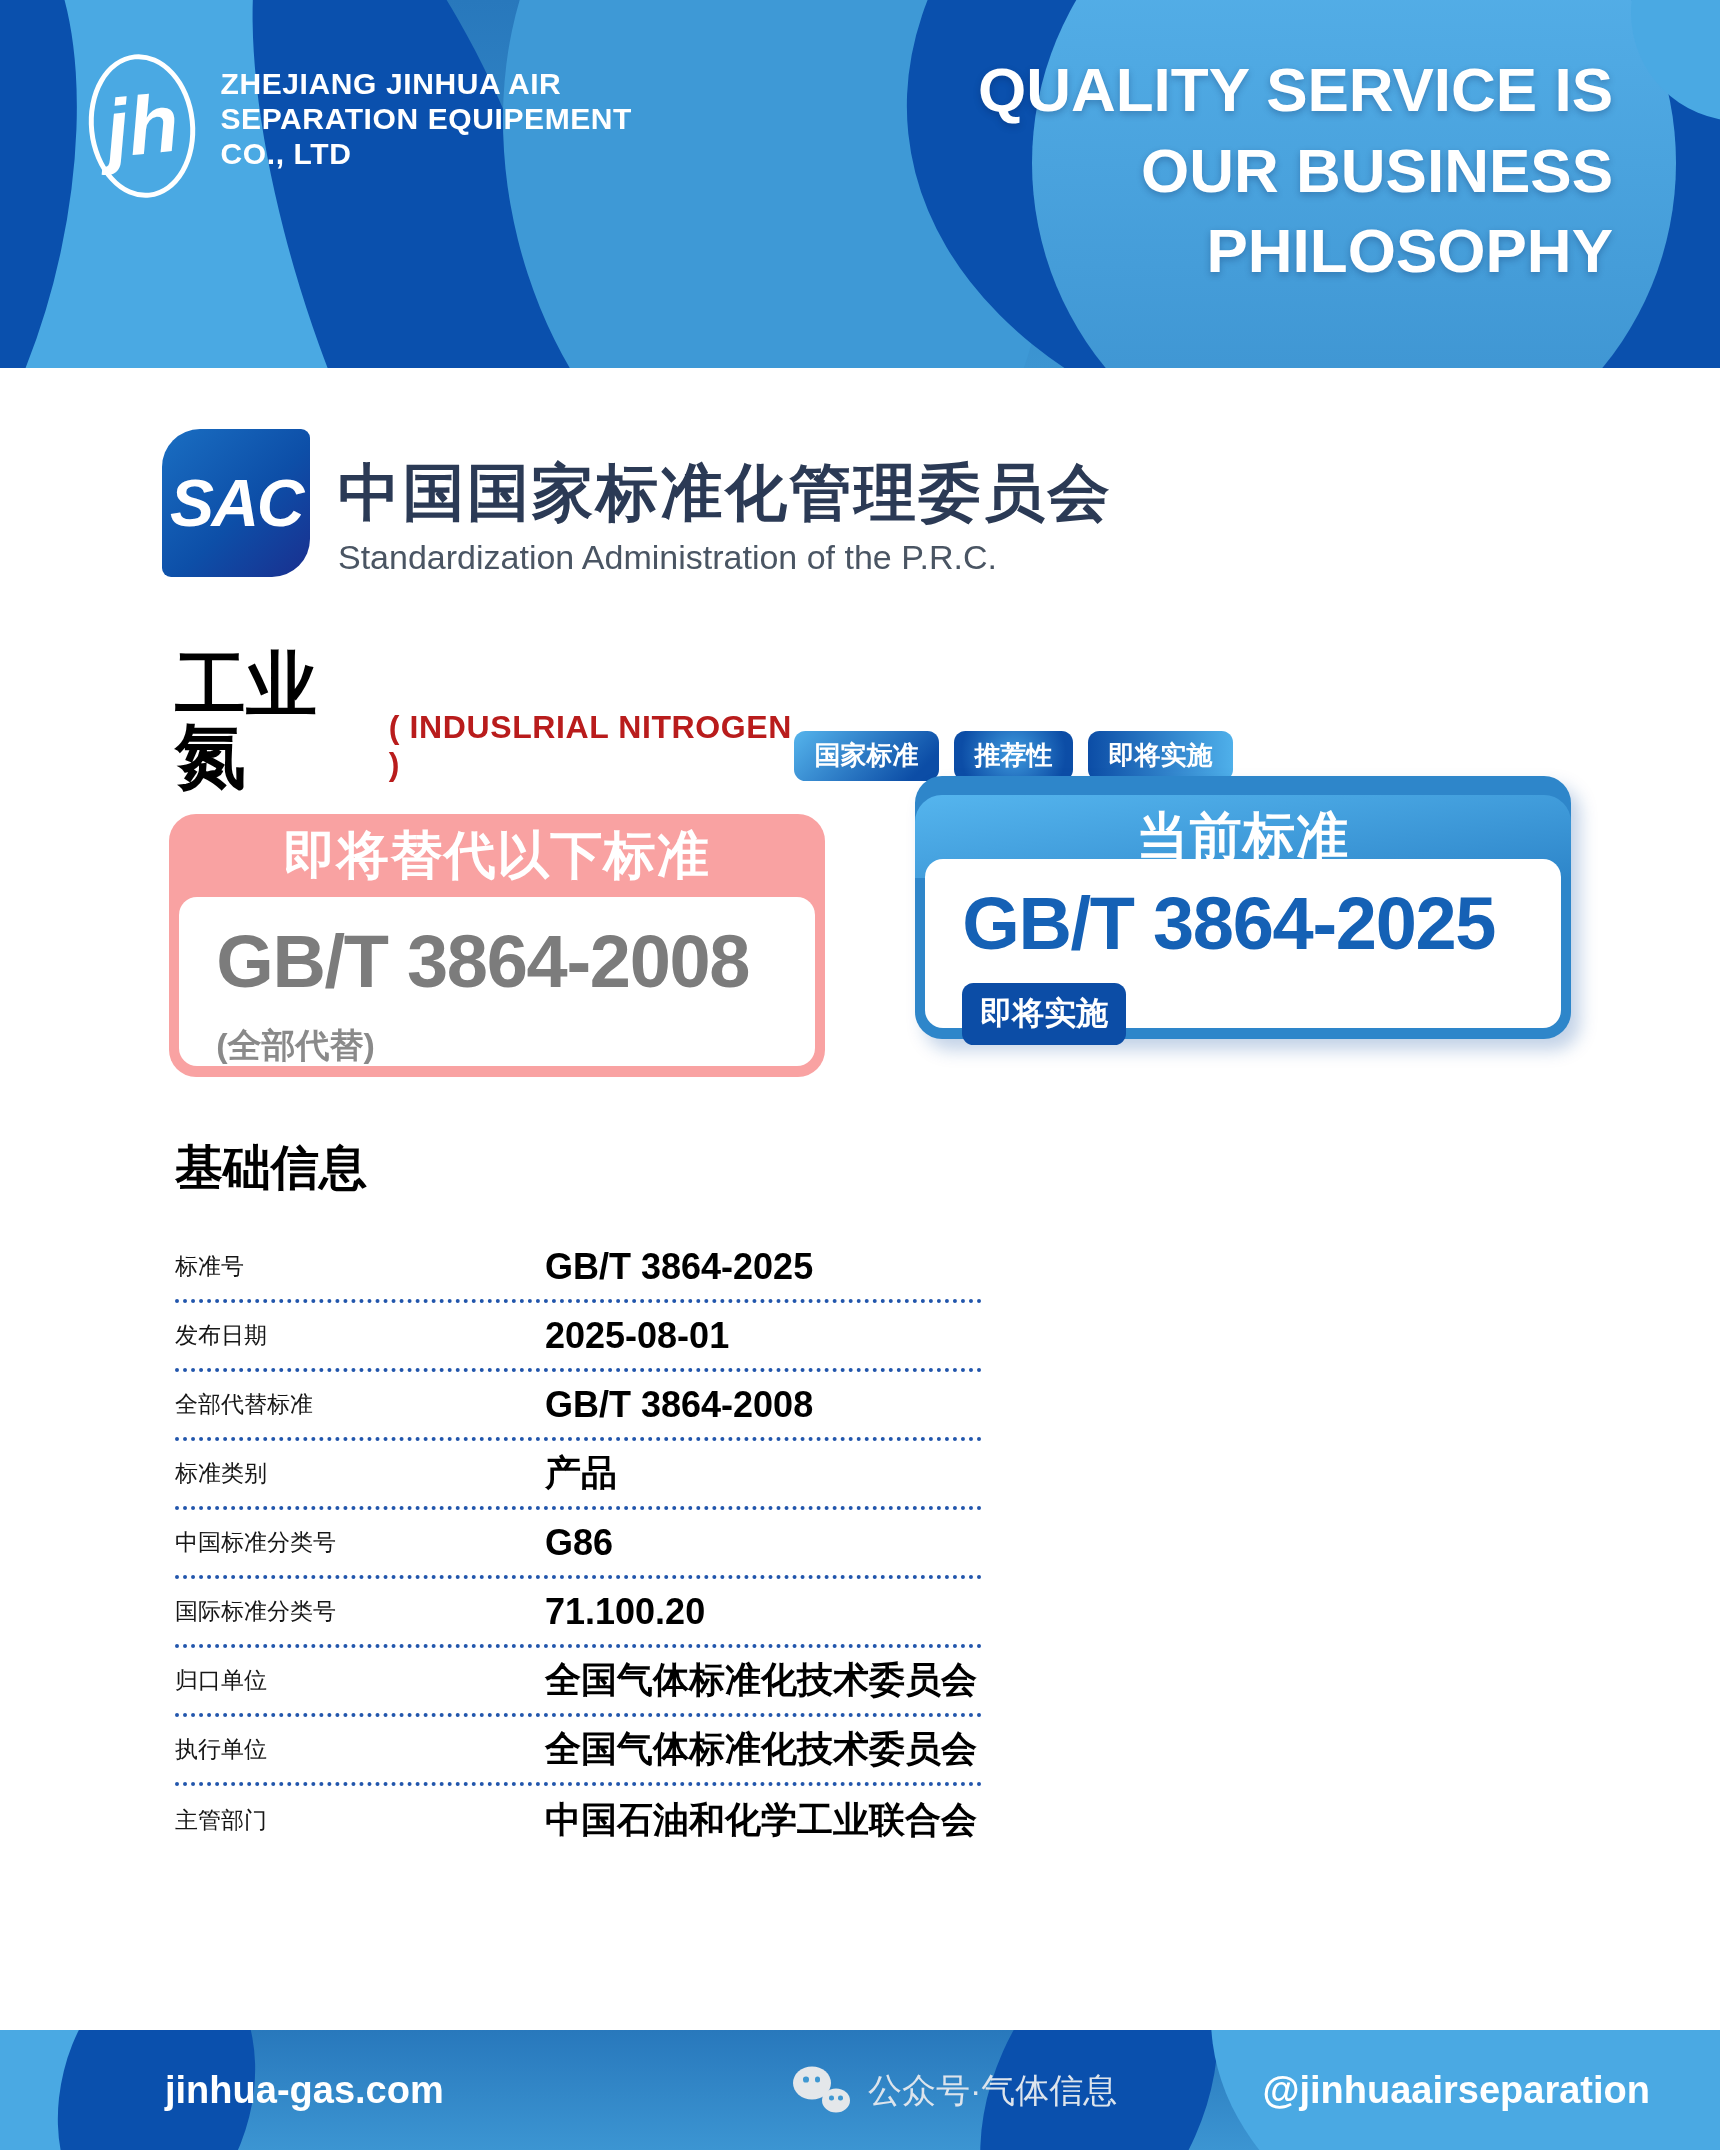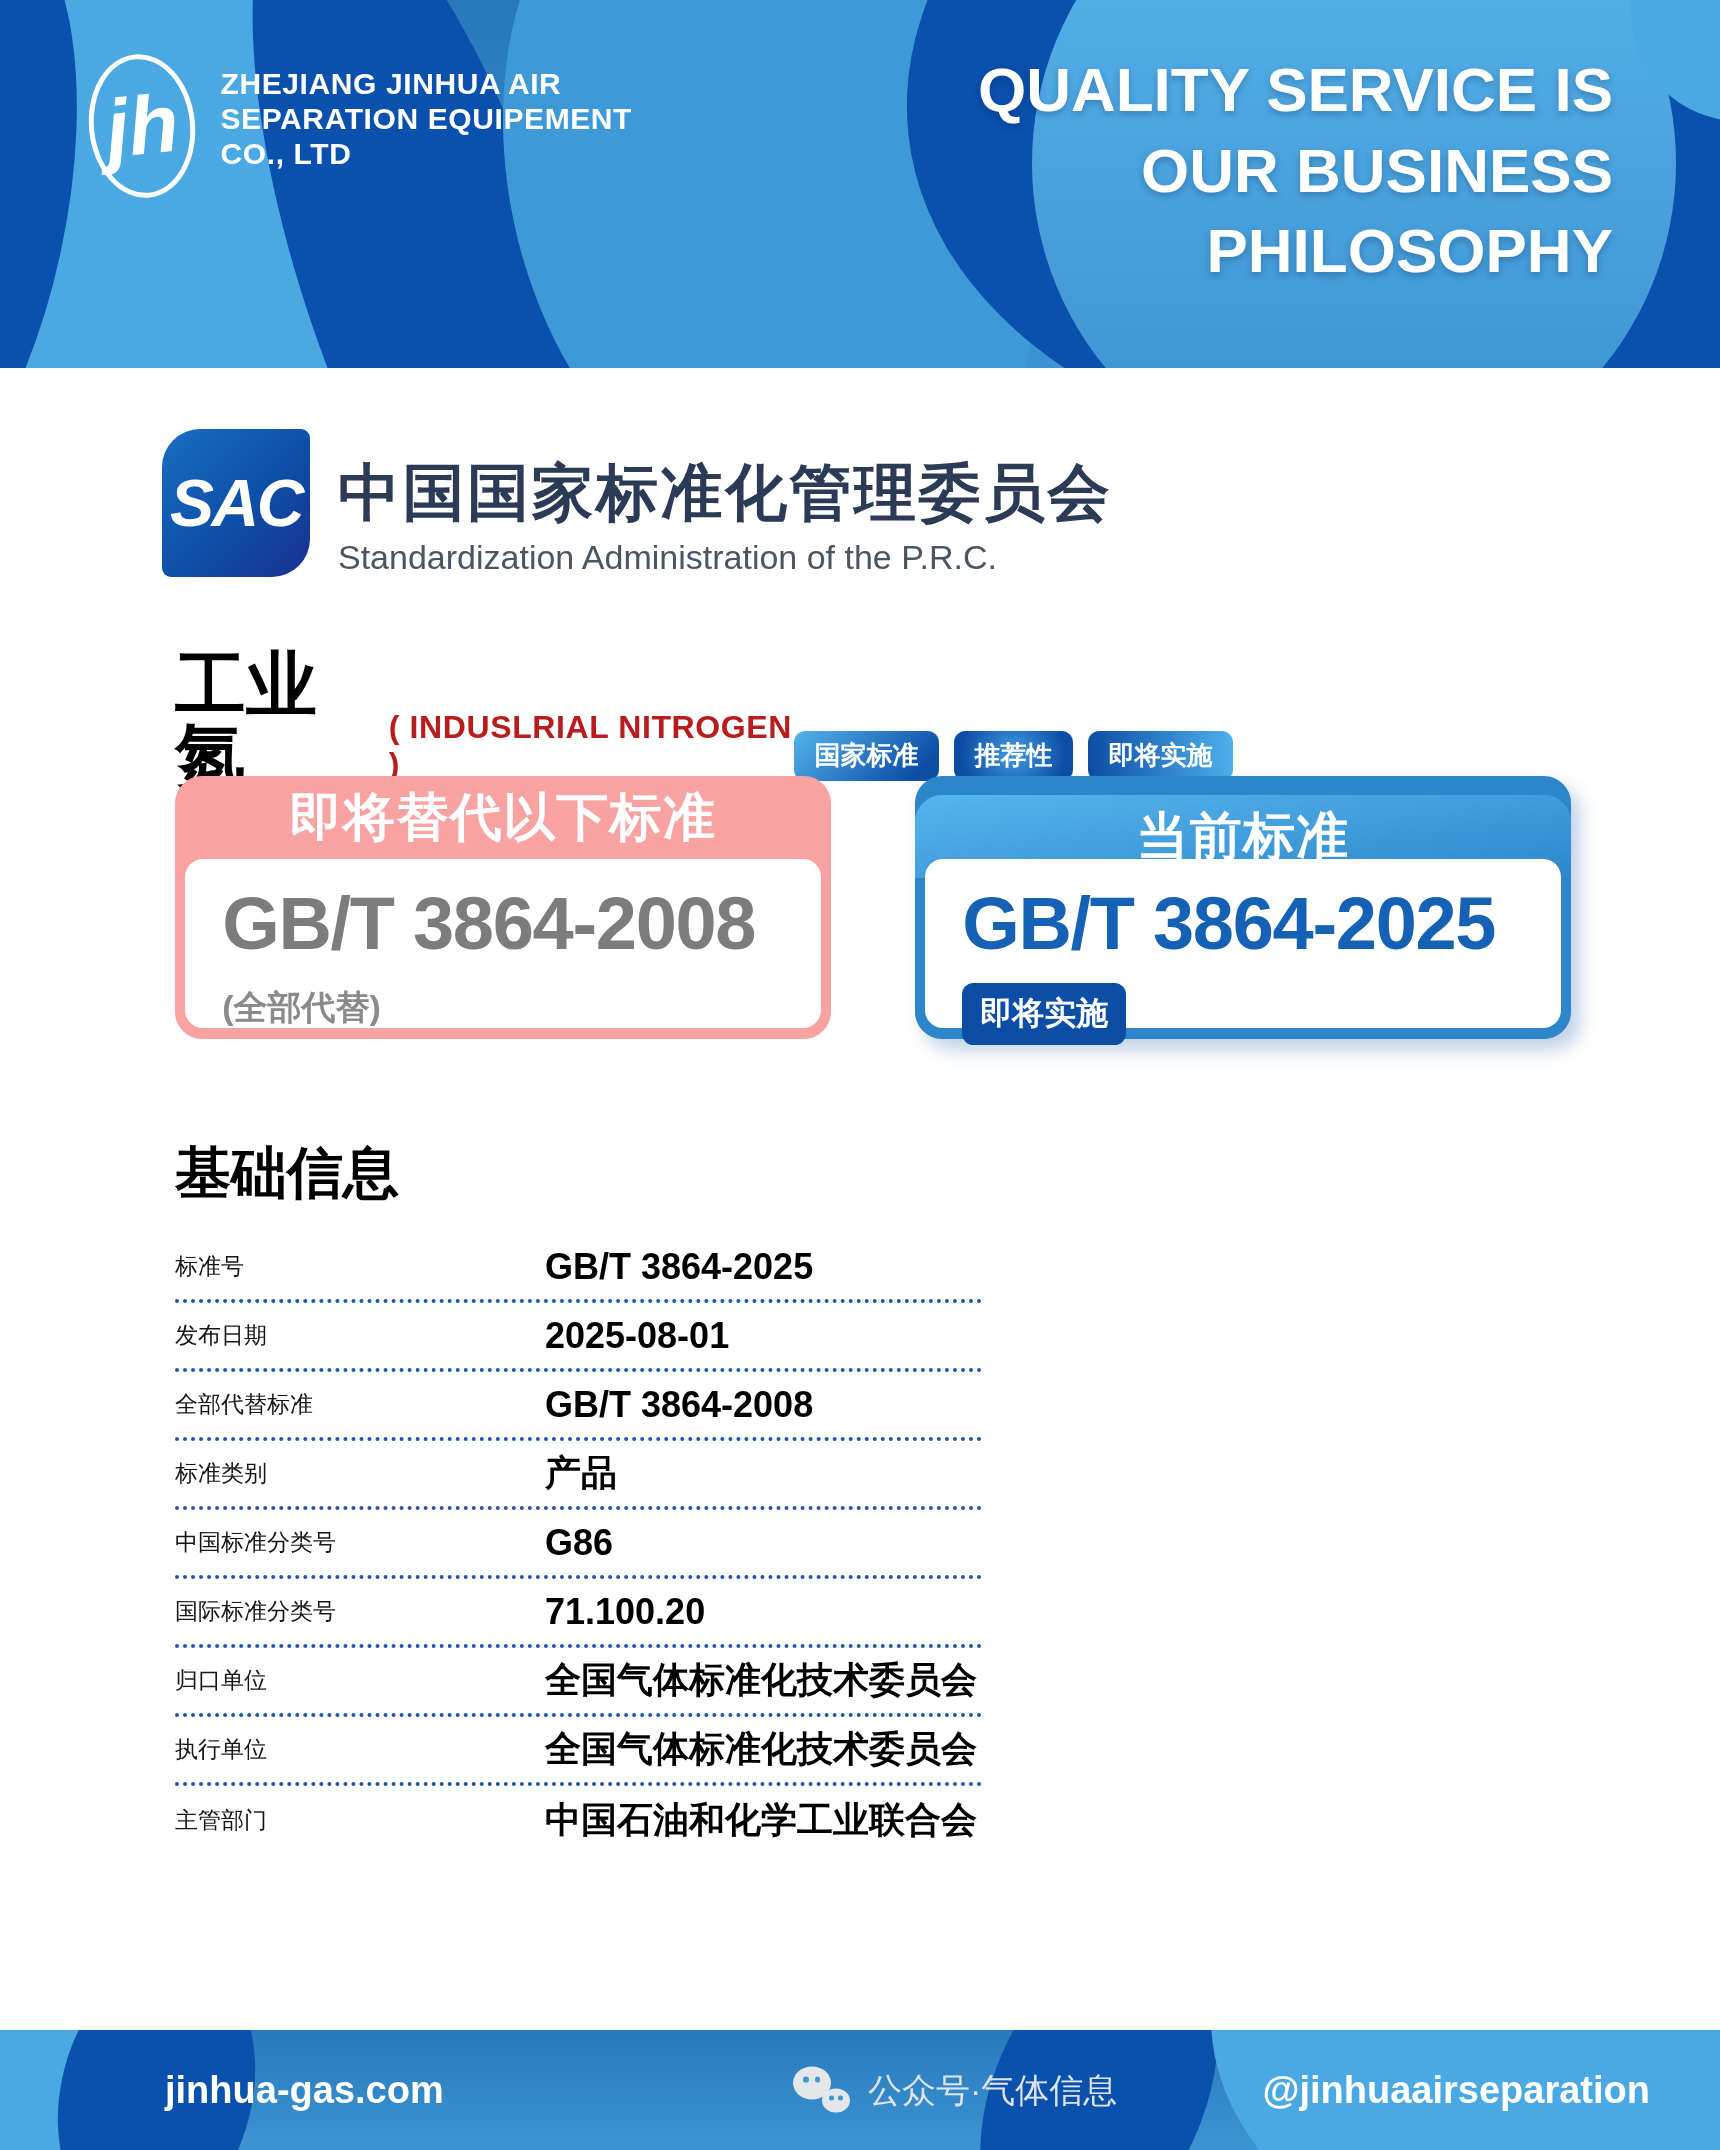--- a/index.html
+++ b/index.html
@@ -47,33 +47,33 @@
   .badge.b1{background:linear-gradient(135deg,#55b4ec 0%,#0c4da6 85%);}
   .badge.b2{background:radial-gradient(circle at 50% 45%, #3f9ade 0%, #0c4da6 80%);}
   .badge.b3{background:linear-gradient(90deg,#0c4da6 0%,#4fb0ea 100%);}
 
   
   .card{position:absolute;top:776px;width:656px;height:263px;border-radius:27px;}
   .card-header{height:83px;display:flex;align-items:center;justify-content:center;
       color:#ffffff;font-size:52px;font-weight:800;letter-spacing:1.3px;}
   .white-inner{position:absolute;left:10.2px;right:10.2px;top:83px;bottom:11.5px;background:#ffffff;
       border-radius:18px;padding:28px 0 0 37px;box-sizing:border-box;}
-  .card.old{left:175px;background:#f9a2a2;}
+  .card.old{left:169px;background:#f9a2a2;margin-top:38px;}
   .card.new{left:915px;background:#2e86ca;box-shadow:9px 10.2px 16.6px rgba(12,77,160,.25);}
   .card.new .card-header{background:linear-gradient(172deg,#55b5ee 0%,#2e86ca 100%);
       border-radius:27px 27px 0 0;margin-top:19px;}
   .code{font-size:74px;font-weight:800;letter-spacing:-1.3px;line-height:1.0;}
   .code.gray{color:#7c7c7c;}
   .code.blue{color:#1561b5;}
   .note{margin-top:24px;font-size:34px;font-weight:700;color:#8a8a8a;}
   .tag{display:inline-block;margin-top:21.7px;background:#0c4da6;color:#ffffff;
       font-size:32px;font-weight:700;padding:9px 18px;border-radius:11.5px;}
 
   
-  .info-heading{position:absolute;left:175px;top:1136px;font-size:56px;font-weight:900;color:#000000;}
+  .info-heading{position:absolute;left:175px;top:1136px;font-size:48px;font-weight:900;color:#000000;}
   .info-table{position:absolute;left:175px;top:1234px;width:807px;}
   .trow{height:69px;display:flex;align-items:center;border-bottom:4.5px dotted #2256ac;box-sizing:border-box;}
   .trow:last-child{border-bottom:none;}
   .tlabel{width:370px;font-size:23px;color:#161616;font-weight:400;flex:none;}
   .tvalue{font-size:36px;font-weight:800;color:#000000;}
 
   
   .footer-flex{display:flex;align-items:center;height:100%;}
   .site{margin-left:165px;color:#ffffff;font-size:38px;font-weight:700;}
   .wechat{position:absolute;left:793px;top:50%;transform:translateY(-50%);

